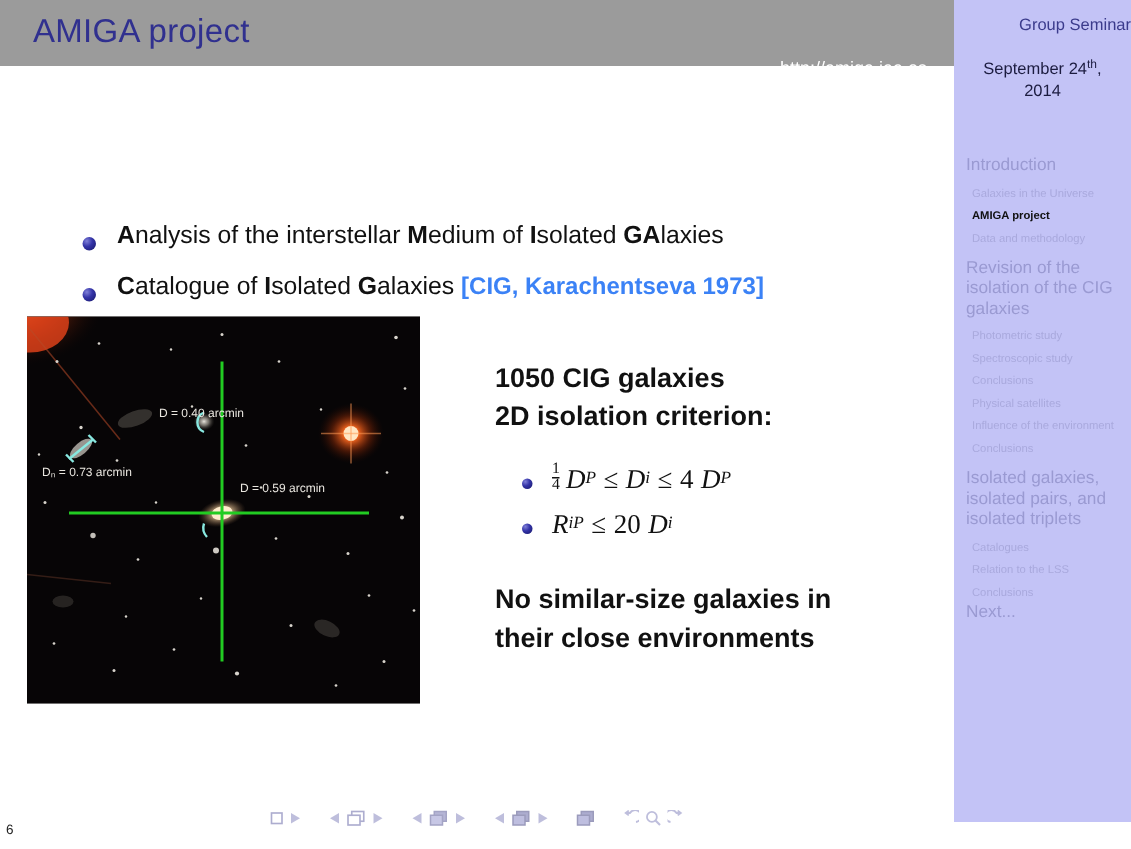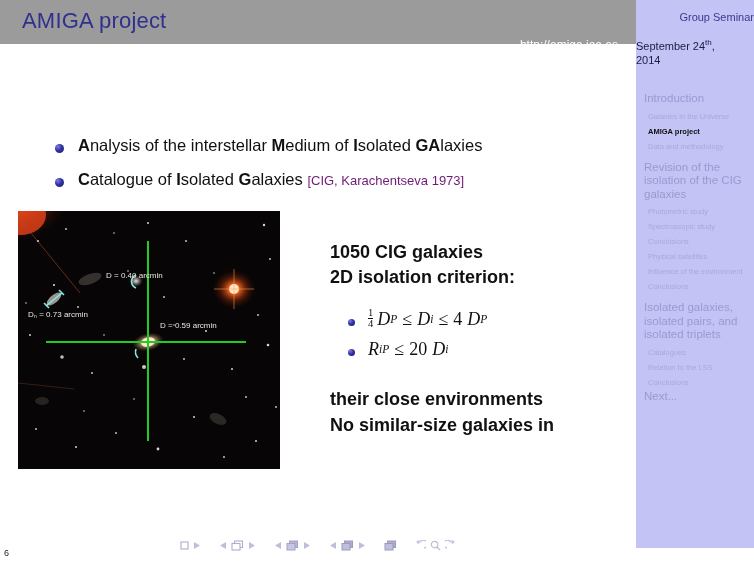--- a/index.html
+++ b/index.html
@@ -72,60 +72,61 @@
     color: #3b3b8c;
     font-size: 11px;
     white-space: nowrap;
   }
   #side-occasion { margin-top: 11px; }
   #side-date {
     margin-top: 13px;
     color: #1c1c40;
     font-size: 11px;
     line-height: 14px;
-    text-align: left;
+    text-align: center;
   }
   #side-date sup { font-size: 8px; }
 
   #sidebar-nav {
     position: absolute;
     left: 0;
     top: 92px;
     width: 118px;
   }
   .nav-section {
     color: #9a9ad2;
     font-size: 11.5px;
     line-height: 13.5px;
     padding: 0 6px 0 8px;
     margin-top: 10px;
     word-wrap: break-word;
   }
-  .nav-section:first-child { margin-top: 0; }
+  .nav-section:first-child { margin-top: 12px; }
   .nav-sub {
     color: #a9a9dd;
     font-size: 7.5px;
     line-height: 9px;
     padding: 0 4px 0 12px;
     margin-top: 6px;
     word-wrap: break-word;
   }
   .nav-sub.active {
     color: #111111;
     font-weight: bold;
   }
   .nav-section.next {
     margin-top: 3px;
   }
 
   
   .bullet-row {
     position: absolute;
     display: flex;
-    align-items: center;
+    align-items: flex-end;
+    margin-top: 12px;
   }
   .sphere {
     width: 9px;
     height: 9px;
     border-radius: 50%;
     background: radial-gradient(circle at 32% 30%, #8080d8 0%, #3434a8 42%, #151566 100%);
     flex: 0 0 auto;
     margin-top: 6px;
   }
   .sphere.small {
@@ -134,23 +135,23 @@
     margin-top: 6px;
   }
   .bullet-text {
     margin-left: 14px;
     font-size: 16.5px;
     color: #111111;
     white-space: nowrap;
   }
   .bullet-text b { font-weight: bold; }
   .cite {
-    color: #701a75;
-    font-size: 13px;
-    font-weight: normal;
+    color: #3b82f6;
+    font-size: 16px;
+    font-weight: bold;
   }
 
   #bullet1 { left: 55px; top: 136px; }
   #bullet2 { left: 55px; top: 170px; }
 
   
   #astro-figure {
     position: absolute;
     left: 18px;
     top: 211px;
@@ -440,22 +441,22 @@
             <span class="sp"></span>
             <span class="up">20</span>
             <span class="sp"></span>
             <span>D</span>
             <sub>i</sub>
         </span>
       </div>
     </div>
 
     <div id="closing">
+      <div class="rline">No similar-size galaxies in</div>
       <div class="rline">their close environments</div>
-      <div class="rline">No similar-size galaxies in</div>
     </div>
   </div>
 
   <div id="footer-nav">
     <div class="navgroup">
       <span>
         <svg width="9" height="9" viewBox="0 0 9 9">
             <rect x="1" y="1" width="7" height="7" fill="none" stroke="#6b6ba8" stroke-width="1.1"></rect>
           </svg>
       </span>

